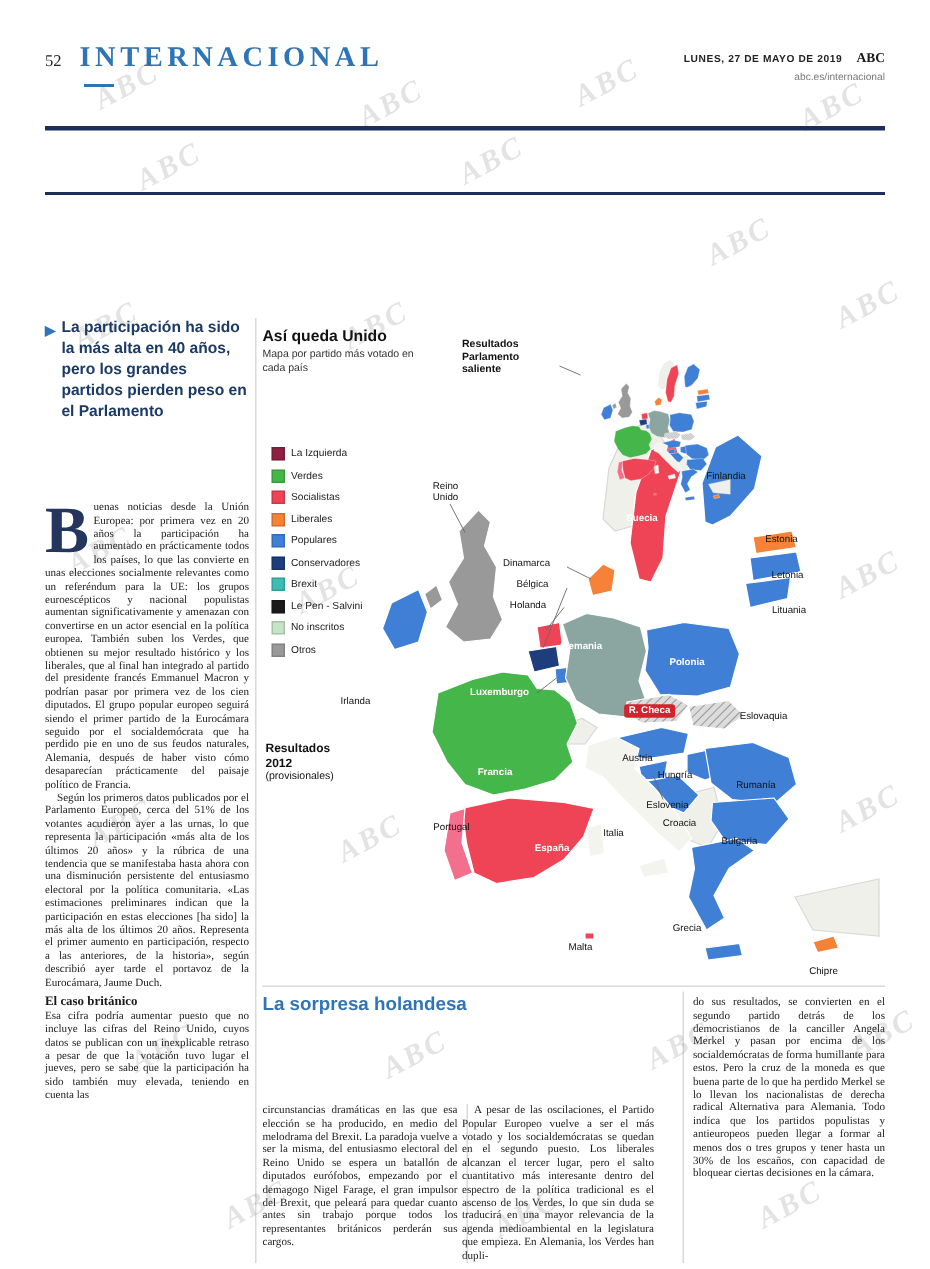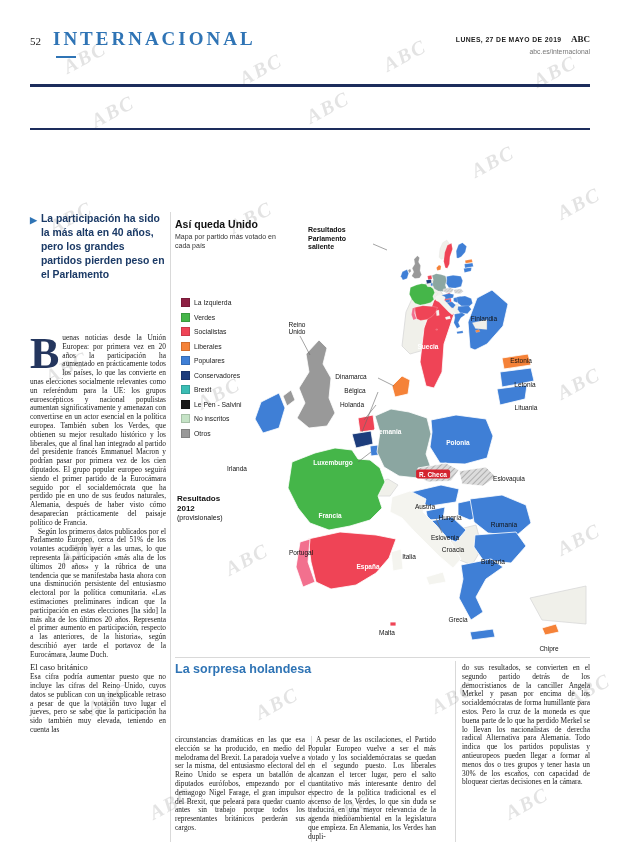--- a/index.html
+++ b/index.html
@@ -41,21 +41,21 @@
             padding-top:4px; display:flex; justify-content:space-between; }
   .by-author { font-family:"Liberation Sans",sans-serif; font-size:7.4px; font-weight:700; color:#111; }
   .by-role   { font-family:"Liberation Sans",sans-serif; font-size:6.2px; color:#555; margin-top:2px; }
   .by-photo  { width:26px; height:31px; background:linear-gradient(#cfcfcf,#a9a9a9); flex:none; overflow:hidden; }
 
   .bodytext { font-size:7.4px; line-height:8.8px; text-align:justify; color:#1a1a1a; }
   .bodytext p { margin:0; }
   .bodytext p.ind { text-indent:8px; }
   .col1 { position:absolute; left:30px; top:334px; width:136px; height:506px; }
   .dropcap { float:left; font-size:44px; line-height:35px; padding:2px 3px 0 0; font-weight:700; color:#24365e; }
-  .subhead { font-size:8.6px; font-weight:400; margin:4px 0 1px; }
+  .subhead { font-size:8.6px; font-weight:700; margin:4px 0 1px; }
 
   
   .map-block { position:absolute; left:175px; top:218px; width:415px; height:442px; }
   .map-title { position:absolute; left:0; top:0; font-family:"Liberation Sans",sans-serif;
                font-size:10.5px; font-weight:700; color:#111; }
   .map-sub   { position:absolute; left:0; top:15px; width:112px; font-family:"Liberation Sans",sans-serif;
                font-size:7px; line-height:8.5px; color:#333; }
   .inset-label { position:absolute; left:133px; top:8px; width:62px; font-family:"Liberation Sans",sans-serif;
                font-size:7px; line-height:8.5px; font-weight:700; color:#111; }
   .legend { position:absolute; left:6px; top:80px; }

